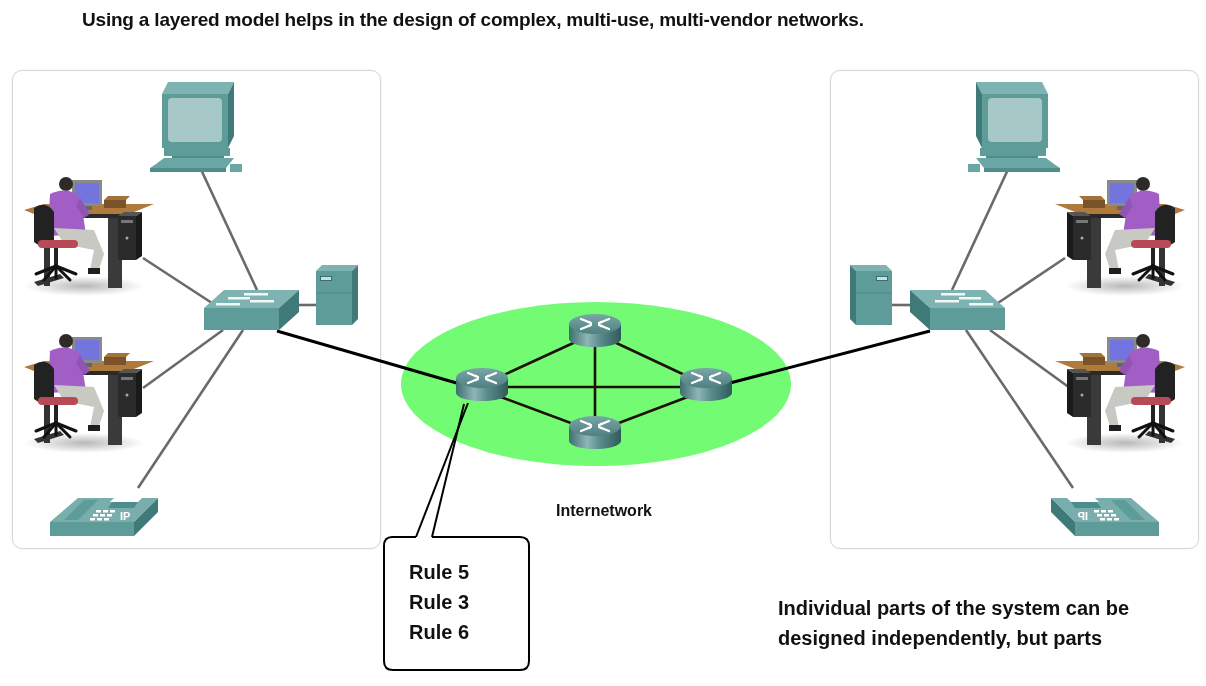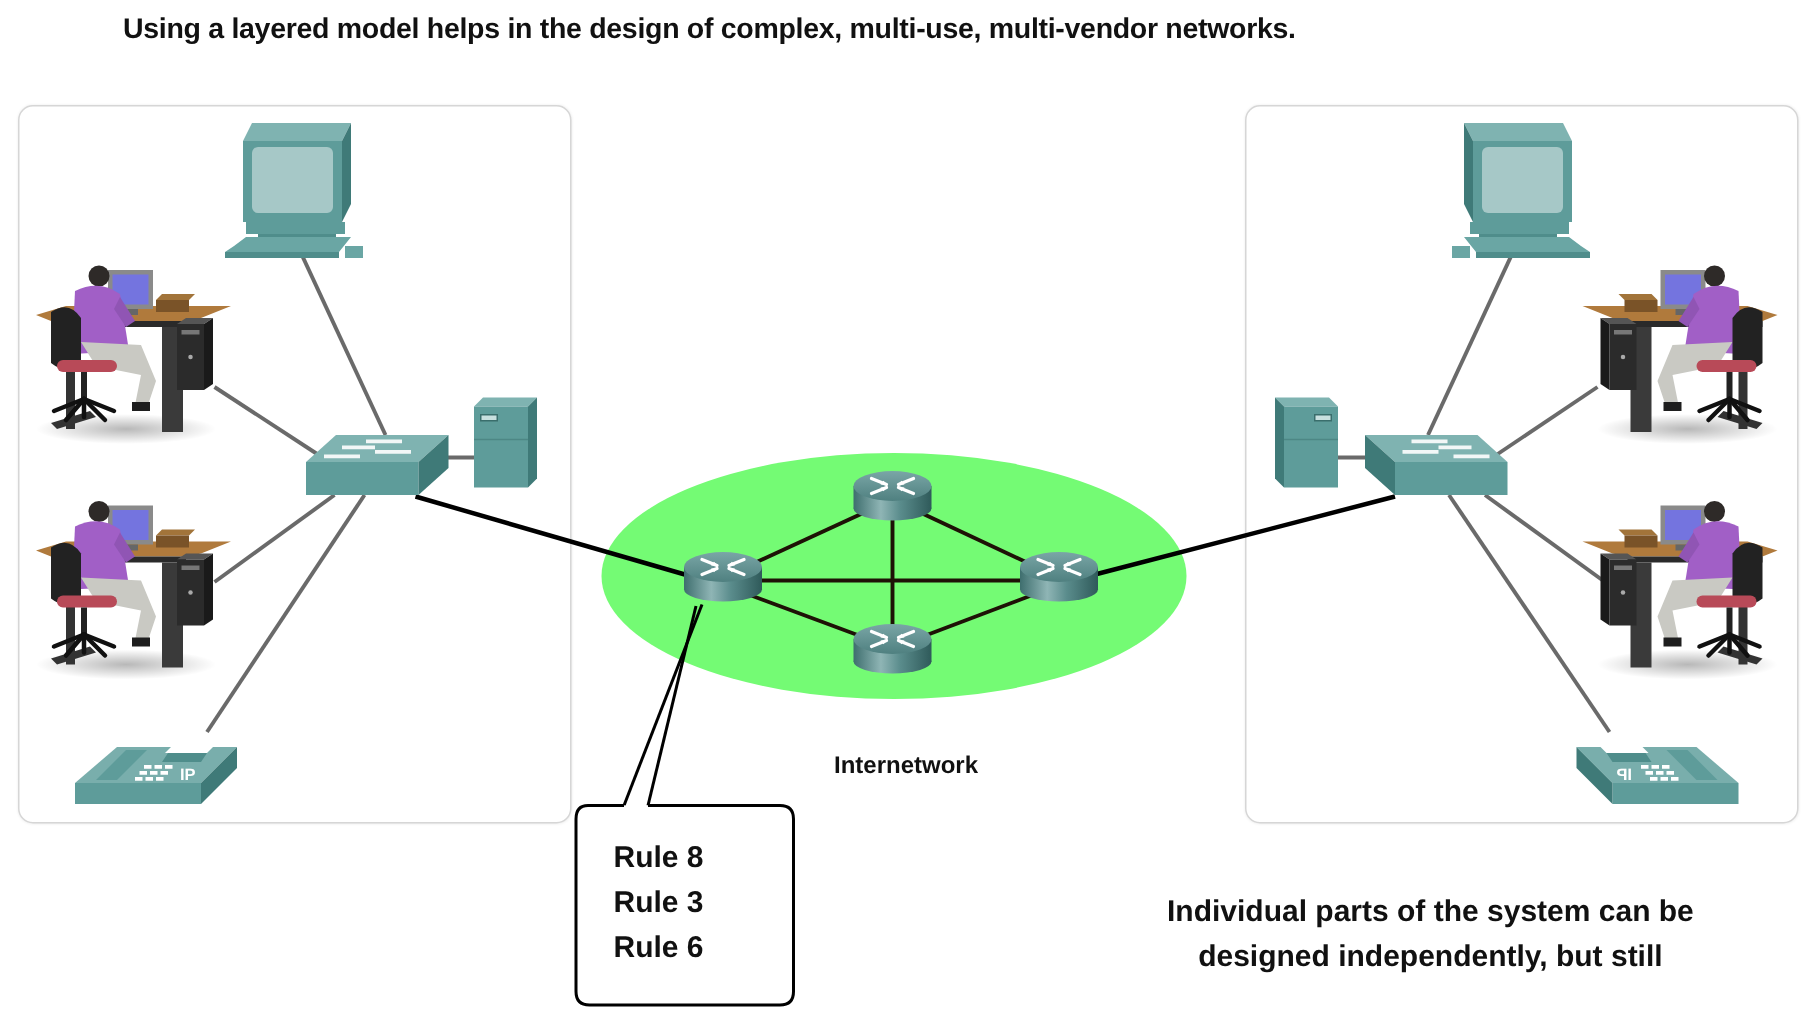--- a/index.html
+++ b/index.html
@@ -4,21 +4,21 @@
   <style>
     html, body { margin: 0; padding: 0; background: #ffffff; }
     body { width: 1206px; height: 686px; position: relative; overflow: hidden; font-family: "Liberation Sans", sans-serif; }
     .title { position: absolute; left: 82px; top: 9px; font-size: 19px; font-weight: bold; color: #111; letter-spacing: -0.2px; white-space: nowrap; }
     .panel { position: absolute; border: 1px solid #d6d6d6; border-radius: 10px; background: #fff; box-shadow: 0 0 2px rgba(0,0,0,0.08); }
     #left-panel { left: 12px; top: 70px; width: 367px; height: 477px; }
     #right-panel { left: 830px; top: 70px; width: 367px; height: 477px; }
     svg#diagram { position: absolute; left: 0; top: 0; }
     .net-label { position: absolute; left: 531px; top: 502px; font-size: 16px; font-weight: bold; color: #111; margin-left: 25px; }
     .callout-text { position: absolute; left: 409px; top: 557px; font-size: 20px; font-weight: bold; color: #111; line-height: 30px; }
-    .caption { position: absolute; left: 778px; top: 593px; font-size: 20px; font-weight: bold; color: #111; line-height: 30px; text-align: center; }
+    .caption { position: absolute; left: 778px; top: 593px; font-size: 20px; font-weight: bold; color: #111; line-height: 30px; }
   </style>
 </head>
 <body>
 
 <div class="title">Using a layered model helps in the design of complex, multi-use, multi-vendor networks.</div>
 
 <div class="panel" id="left-panel"></div>
 <div class="panel" id="right-panel"></div>
 
 <svg id="diagram" width="1206" height="686" viewBox="0 0 1206 686">
@@ -239,21 +239,21 @@
     </g>
   <g transform="translate(1159,488) scale(-1,1)">
       <use href="#phone"></use>
     </g>
   <text x="1078" y="520" font-family="Liberation Sans, sans-serif" font-size="11" font-weight="bold" fill="#fff" transform="translate(2166,0) scale(-1,1)">IP</text>
 </svg>
 
 <div class="net-label">Internetwork</div>
 
 <div class="callout-text">
-  <div>Rule 8</div>
+  <div>Rule 5</div>
   <div>Rule 3</div>
   <div>Rule 6</div>
 </div>
 
 <div class="caption">
   <div>Individual parts of the system can be</div>
-  <div>designed independently, but still</div>
+  <div>designed independently, but parts</div>
 </div>
 
 </body></html>

